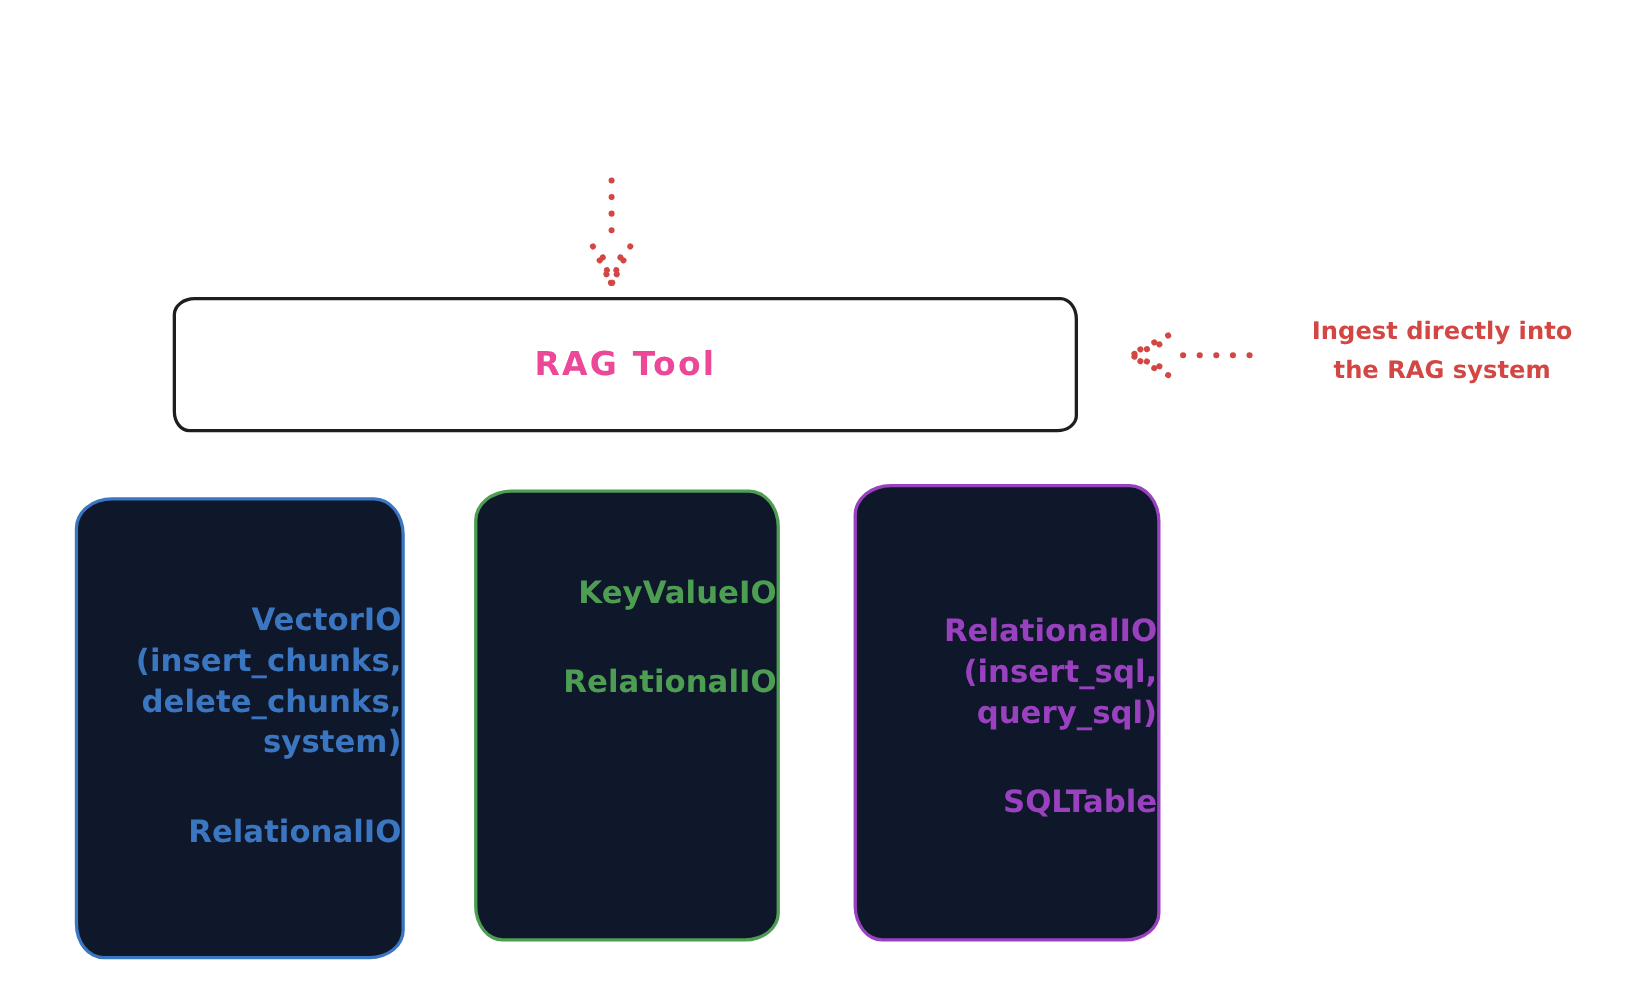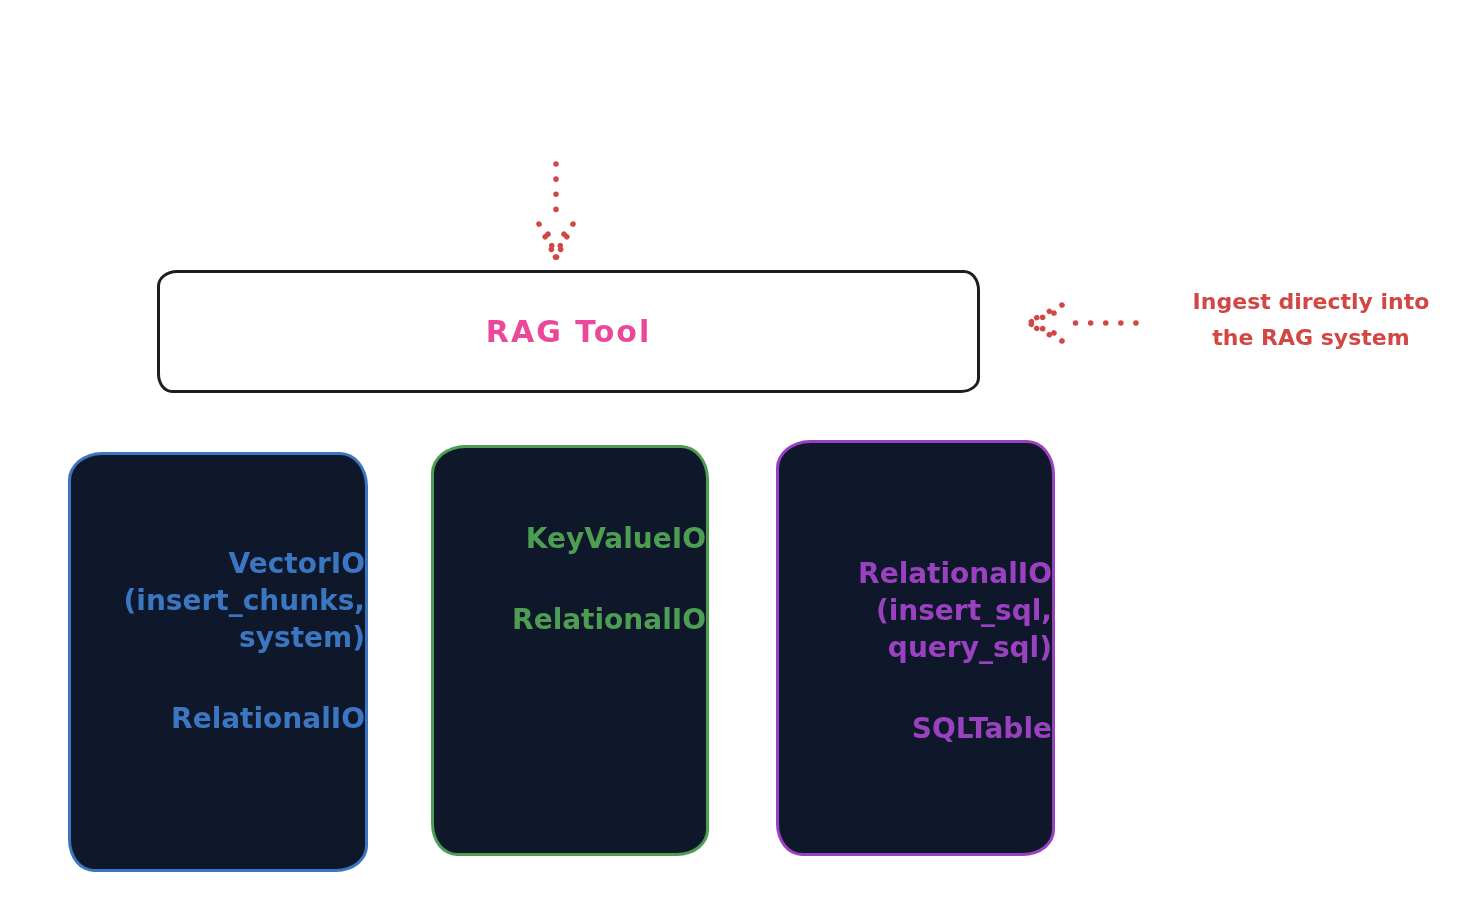--- a/index.html
+++ b/index.html
@@ -96,20 +96,21 @@
 
   <div class="annotation" style="color: rgb(210, 71, 67);">
     <div>Ingest directly into</div>
     <div>the RAG system</div>
   </div>
 
   <div class="card card-vector" style="border-color: rgb(59, 118, 193); color: rgb(59, 118, 193);">
     <div class="methods">
       <div class="method-line">VectorIO</div>
       <div class="method-line">(insert_chunks,</div>
+      <div class="method-line">delete_chunks,</div>
       <div class="method-line">system)</div>
     </div>
     <div class="index-label">RelationalIO</div>
   </div>
 
   <div class="card card-keyvalue" style="border-color: rgb(77, 158, 83); color: rgb(77, 158, 83);">
     <div class="methods">
       <div class="method-line">KeyValueIO</div>
     </div>
     <div class="index-label">RelationalIO</div>

